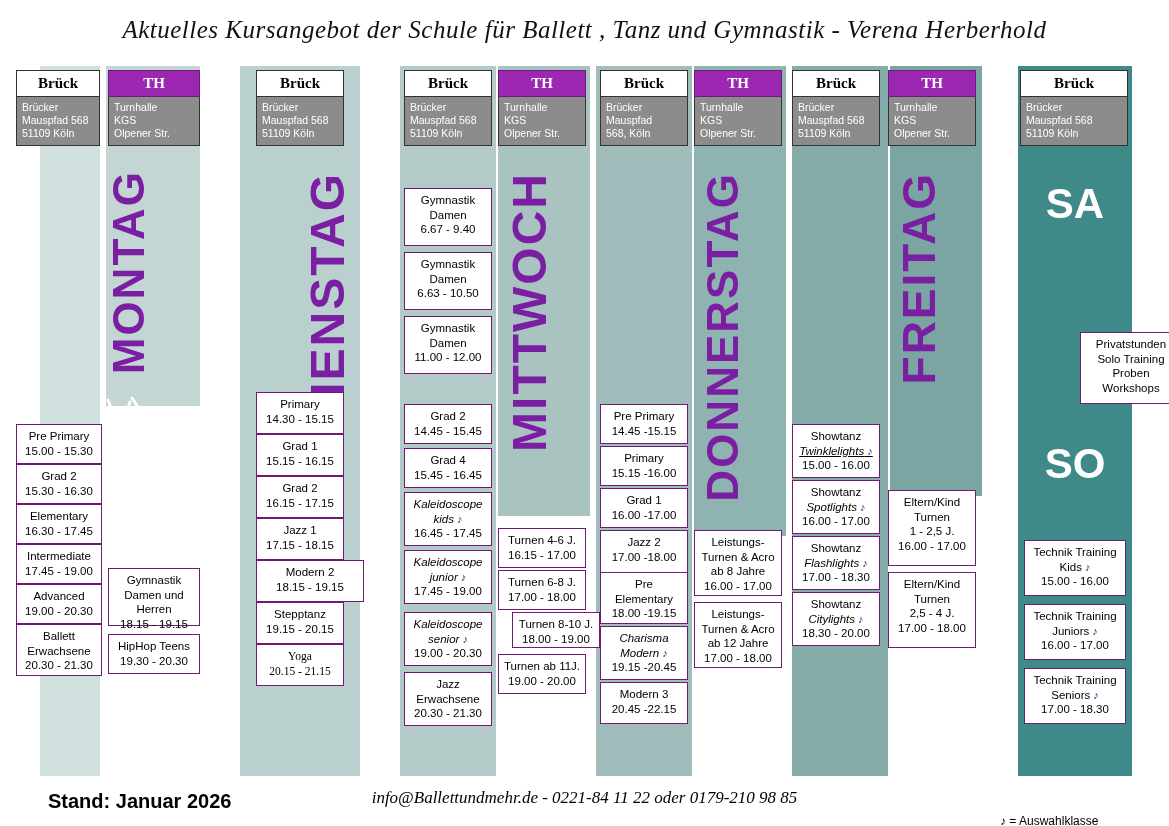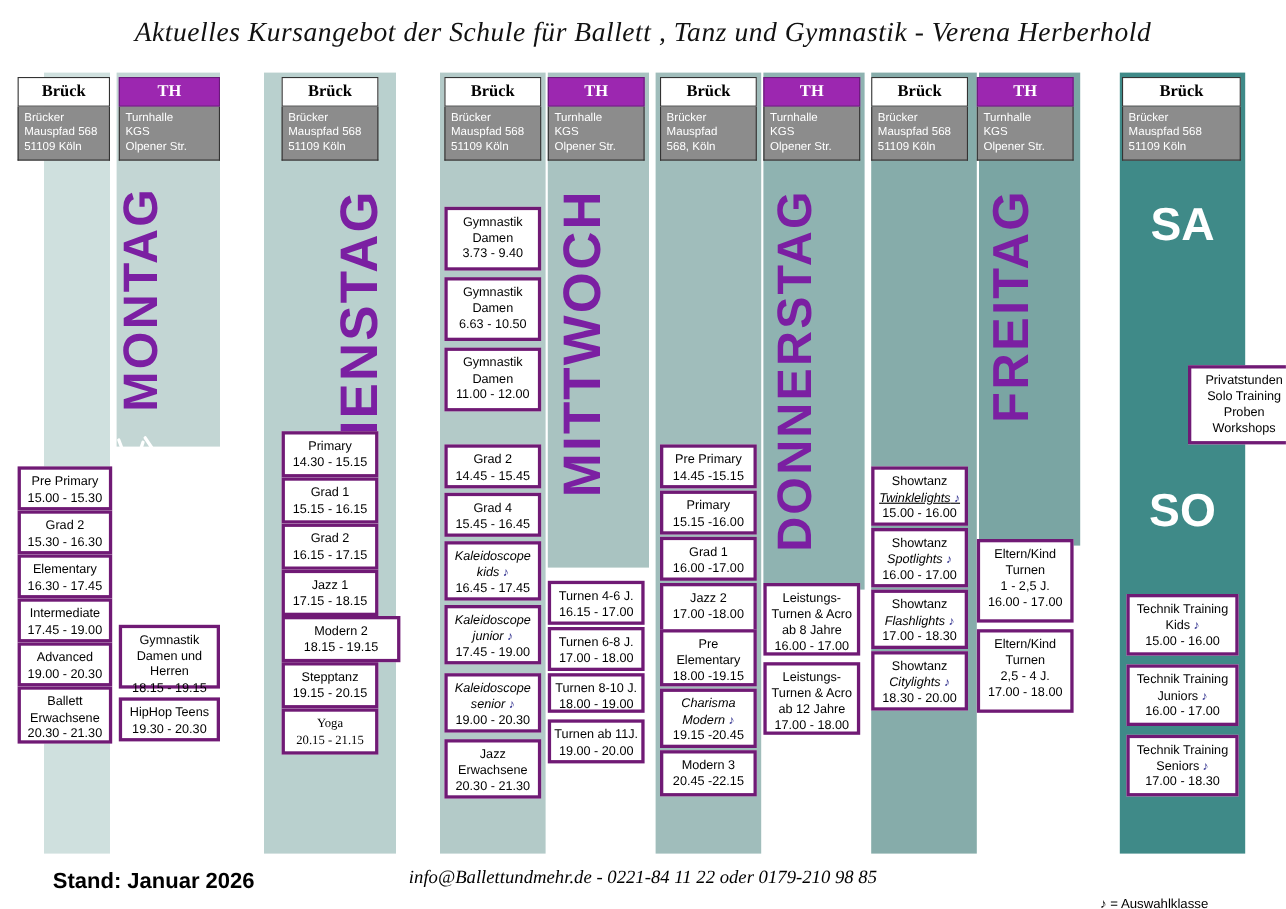--- a/index.html
+++ b/index.html
@@ -70,21 +70,21 @@
     width:114px;text-align:center;left:1018px;
     font-family:"Liberation Sans", sans-serif;
   }
   .we-sa{top:180px;}
   .we-so{top:440px;}
 
   
   .cls{
     position:absolute;
     background:#ffffff;
-    border:3px solid #701a75;
+    border:1px solid #701a75;
     box-sizing:border-box;
     text-align:center;
     font-size:11.5px;
     line-height:14.5px;
     padding:4px 2px 4px 2px;
     font-family:"Liberation Sans", sans-serif;
     color:#000;
   }
   .cls .it{font-style:italic;}
   .note{color:#2a2a8a;font-size:11px;}
@@ -308,21 +308,21 @@
         <div>Turnen   4-6 J.</div>
       </div>
       <div>16.15 - 17.00</div>
     </div>
     <div class="cls" style="left: 498px; top: 570px; width: 88px; height: 40px;">
       <div>
         <div>Turnen   6-8 J.</div>
       </div>
       <div>17.00 - 18.00</div>
     </div>
-    <div class="cls" style="left: 498px; top: 612px; width: 88px; height: 36px;">
+    <div class="cls" style="left: 512px; top: 612px; width: 88px; height: 36px;">
       <div>
         <div>Turnen  8-10 J.</div>
       </div>
       <div>18.00 - 19.00</div>
     </div>
     <div class="cls" style="left: 498px; top: 654px; width: 88px; height: 40px;">
       <div>
         <div>Turnen ab 11J.</div>
       </div>
       <div>19.00 - 20.00</div>
@@ -429,21 +429,21 @@
         <div>Turnen</div>
         <div>2,5 - 4 J.</div>
       </div>
       <div>17.00 - 18.00</div>
     </div>
     <div class="cls" style="left: 404px; top: 188px; width: 88px; height: 58px;">
       <div>
         <div>Gymnastik</div>
         <div>Damen</div>
       </div>
-      <div>3.73 - 9.40</div>
+      <div>6.67 - 9.40</div>
     </div>
     <div class="cls" style="left: 404px; top: 252px; width: 88px; height: 58px;">
       <div>
         <div>Gymnastik</div>
         <div>Damen</div>
       </div>
       <div>6.63 - 10.50</div>
     </div>
     <div class="cls" style="left: 404px; top: 316px; width: 88px; height: 58px;">
       <div>

